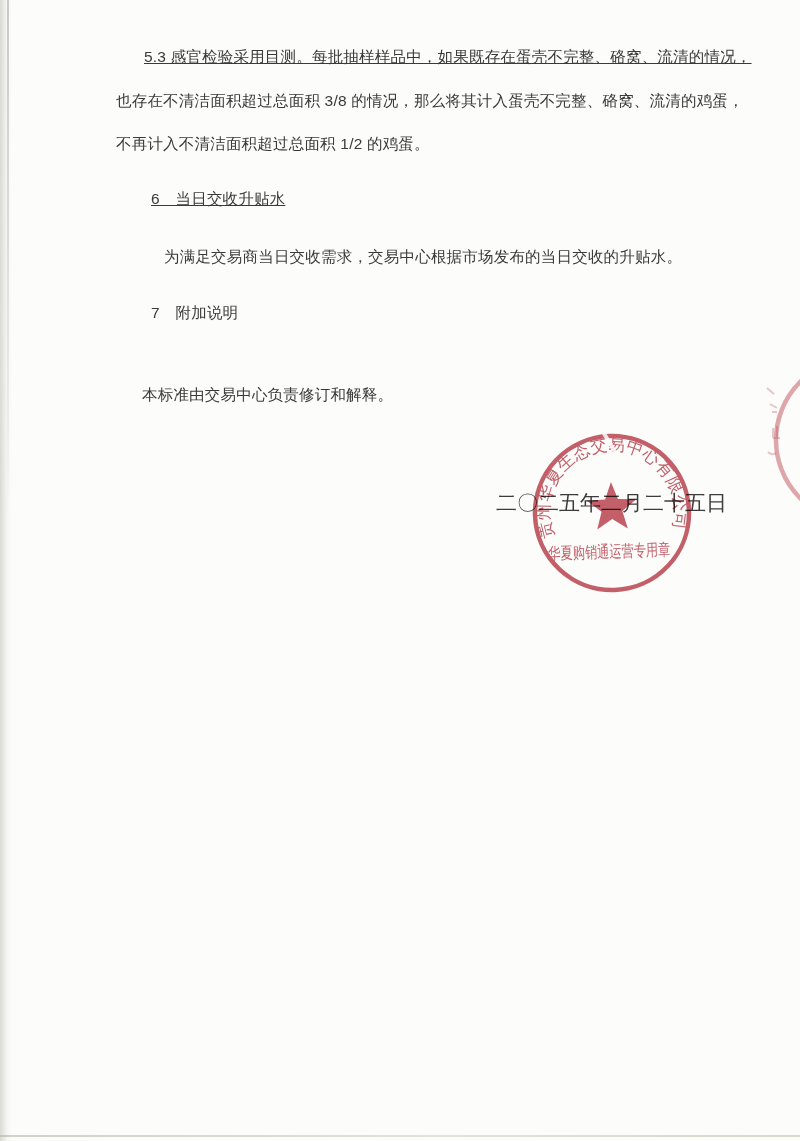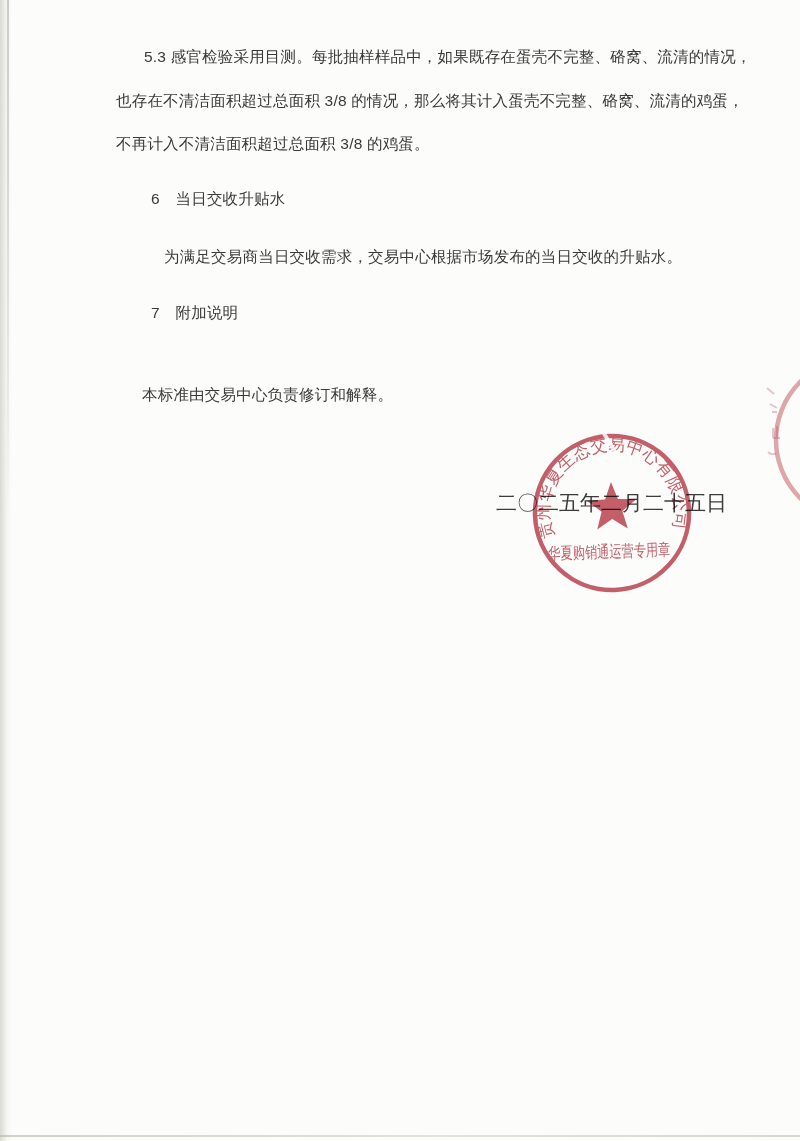--- a/index.html
+++ b/index.html
@@ -27,24 +27,24 @@
     pointer-events: none;
   }
   
   .doc-line {
     position: absolute;
     white-space: nowrap;
     font-size: 15.5px;
     color: #3a3a3a;
     letter-spacing: 0.2px;
   }
-  .l-531 { left: 144px; top: 47px; }
+  .l-531 { left: 144px; top: 47px; text-decoration: underline; }
   .l-532 { left: 116px; top: 91px; }
   .l-533 { left: 116px; top: 134px; }
-  .h-6   { left: 151px; top: 189px; }
+  .h-6   { left: 151px; top: 189px; text-decoration: underline; }
   .p-6   { left: 164px; top: 247px; }
   .h-7   { left: 151px; top: 303px; }
   .p-7   { left: 142px; top: 361px; margin-top: 24px; }
   .date-line {
     position: absolute; left: 496px; top: 489px;
     font-size: 21px; color: #3c3c3c; letter-spacing: 0;
     white-space: nowrap;
     z-index: 2;
   }
   
@@ -67,21 +67,21 @@
 </style>
 </head>
 <body>
 
 <div class="edge-left"></div>
 <div class="edge-left-line"></div>
 <div class="edge-bottom"></div>
 
 <div class="doc-line l-531">5.3 感官检验采用目测。每批抽样样品中，如果既存在蛋壳不完整、硌窝、流清的情况，</div>
 <div class="doc-line l-532">也存在不清洁面积超过总面积 3/8 的情况，那么将其计入蛋壳不完整、硌窝、流清的鸡蛋，</div>
-<div class="doc-line l-533">不再计入不清洁面积超过总面积 3/8 的鸡蛋。</div>
+<div class="doc-line l-533">不再计入不清洁面积超过总面积 1/2 的鸡蛋。</div>
 
 <div class="doc-line h-6">6　当日交收升贴水</div>
 <div class="doc-line p-6">为满足交易商当日交收需求，交易中心根据市场发布的当日交收的升贴水。</div>
 
 <div class="doc-line h-7">7　附加说明</div>
 <div class="doc-line p-7">本标准由交易中心负责修订和解释。</div>
 
 <div class="date-line">二〇二五年二月二十五日</div>
 
 <svg class="seal" viewBox="0 0 180 180" xmlns="http://www.w3.org/2000/svg">

